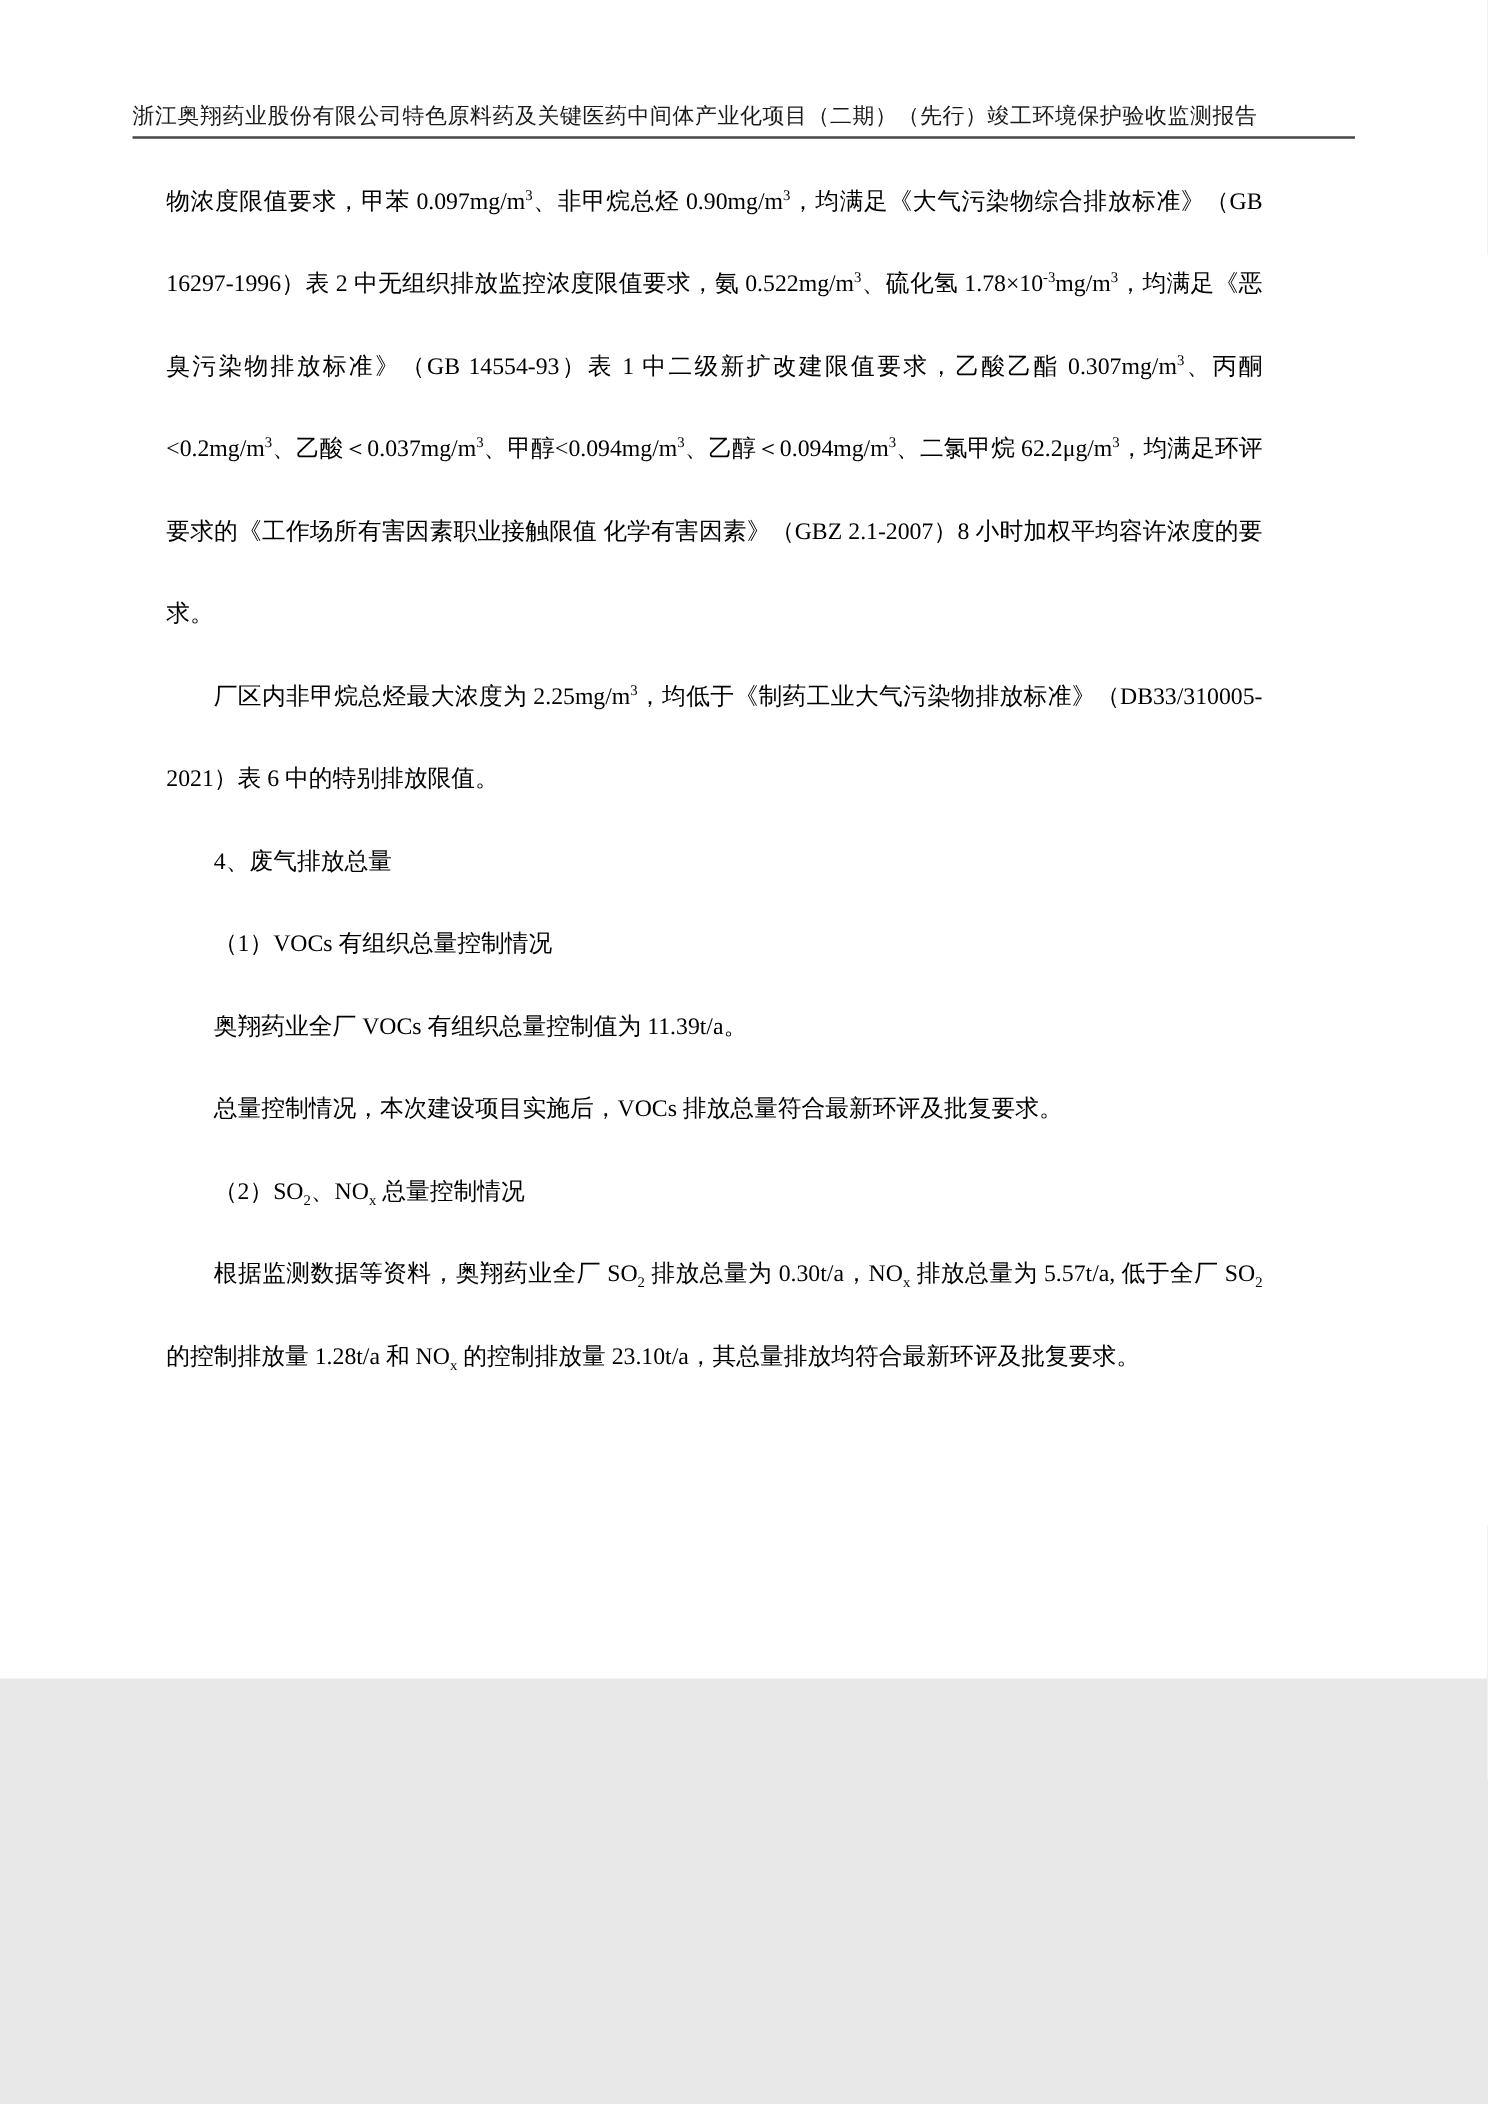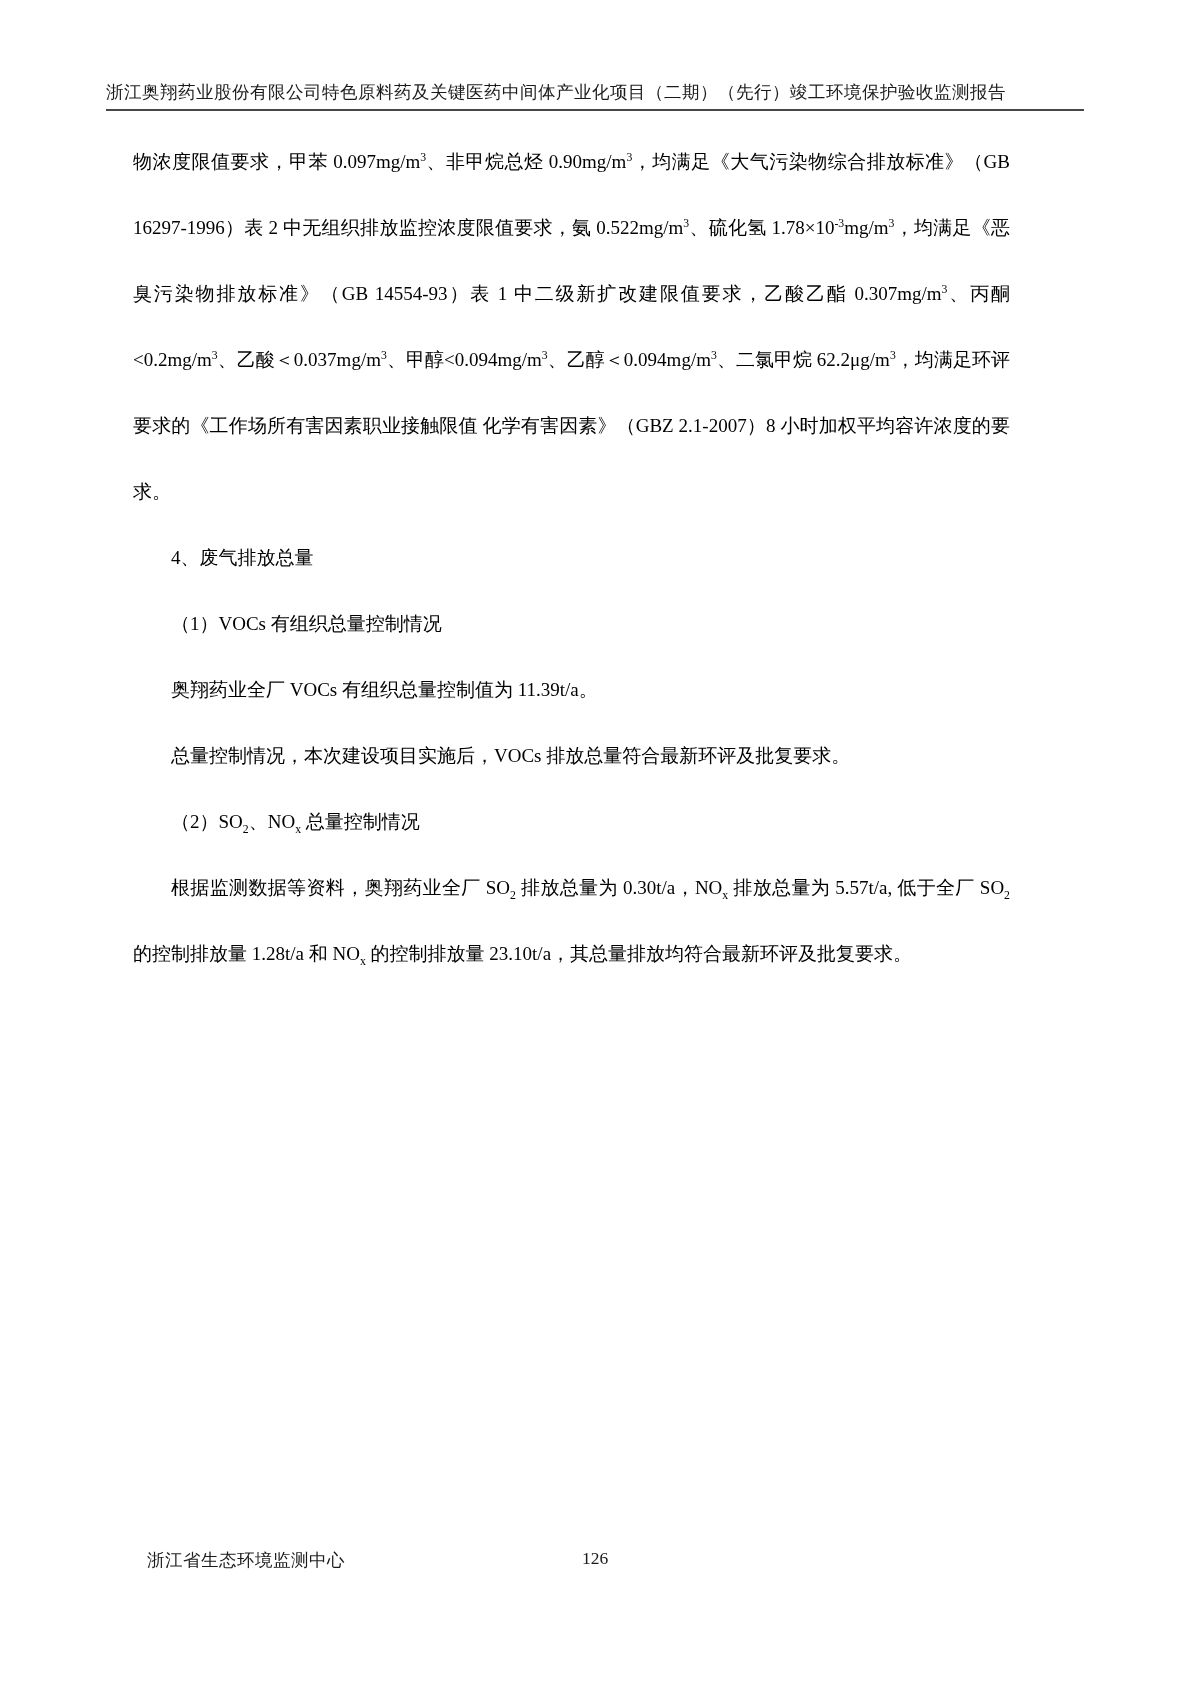--- a/index.html
+++ b/index.html
@@ -1,19 +1,19 @@
 <!DOCTYPE html>
 <html lang="zh"><head>
 <meta charset="utf-8">
 <style>
   html, body { margin: 0; padding: 0; background: #e8e8e8; }
   .page {
     position: relative;
     width: 1190px;
-    height: 1683px;
+    height: 1343px;
     margin: 0 auto;
     background: #ffffff;
     font-family: "Liberation Serif", "DejaVu Serif", serif;
     color: #000000;
     overflow: hidden;
   }
   
   .page-header {
     position: absolute;
     top: 80px;
@@ -75,20 +75,21 @@
 </style>
 </head>
 <body>
 
 <div class="page">
 
   <div class="page-header">浙江奥翔药业股份有限公司特色原料药及关键医药中间体产业化项目（二期）（先行）竣工环境保护验收监测报告</div>
 
   <div class="doc-body">
     <p class="para-plain">物浓度限值要求，甲苯 0.097mg/m<sup>3</sup>、非甲烷总烃 0.90mg/m<sup>3</sup>，均满足《大气污染物综合排放标准》（GB 16297-1996）表 2 中无组织排放监控浓度限值要求，氨 0.522mg/m<sup>3</sup>、硫化氢 1.78×10<sup>-3</sup>mg/m<sup>3</sup>，均满足《恶臭污染物排放标准》（GB 14554-93）表 1 中二级新扩改建限值要求，乙酸乙酯 0.307mg/m<sup>3</sup>、丙酮&lt;0.2mg/m<sup>3</sup>、乙酸＜0.037mg/m<sup>3</sup>、甲醇&lt;0.094mg/m<sup>3</sup>、乙醇＜0.094mg/m<sup>3</sup>、二氯甲烷 62.2μg/m<sup>3</sup>，均满足环评要求的《工作场所有害因素职业接触限值 化学有害因素》（GBZ 2.1-2007）8 小时加权平均容许浓度的要求。</p>
+    <p class="para-indent">厂区内非甲烷总烃最大浓度为 2.25mg/m<sup>3</sup>，均低于《制药工业大气污染物排放标准》（DB33/310005-2021）表 6 中的特别排放限值。</p>
     <p class="para-heading">4、废气排放总量</p>
     <p class="para-indent">（1）VOCs 有组织总量控制情况</p>
     <p class="para-indent">奥翔药业全厂 VOCs 有组织总量控制值为 11.39t/a。</p>
     <p class="para-indent">总量控制情况，本次建设项目实施后，VOCs 排放总量符合最新环评及批复要求。</p>
     <p class="para-indent">（2）SO<sub>2</sub>、NO<sub>x</sub> 总量控制情况</p>
     <p class="para-indent">根据监测数据等资料，奥翔药业全厂 SO<sub>2</sub> 排放总量为 0.30t/a，NO<sub>x</sub> 排放总量为 5.57t/a, 低于全厂 SO<sub>2</sub> 的控制排放量 1.28t/a 和 NO<sub>x</sub> 的控制排放量 23.10t/a，其总量排放均符合最新环评及批复要求。</p>
   </div>
 
   <div class="page-footer">
     <span class="footer-org">浙江省生态环境监测中心</span>

